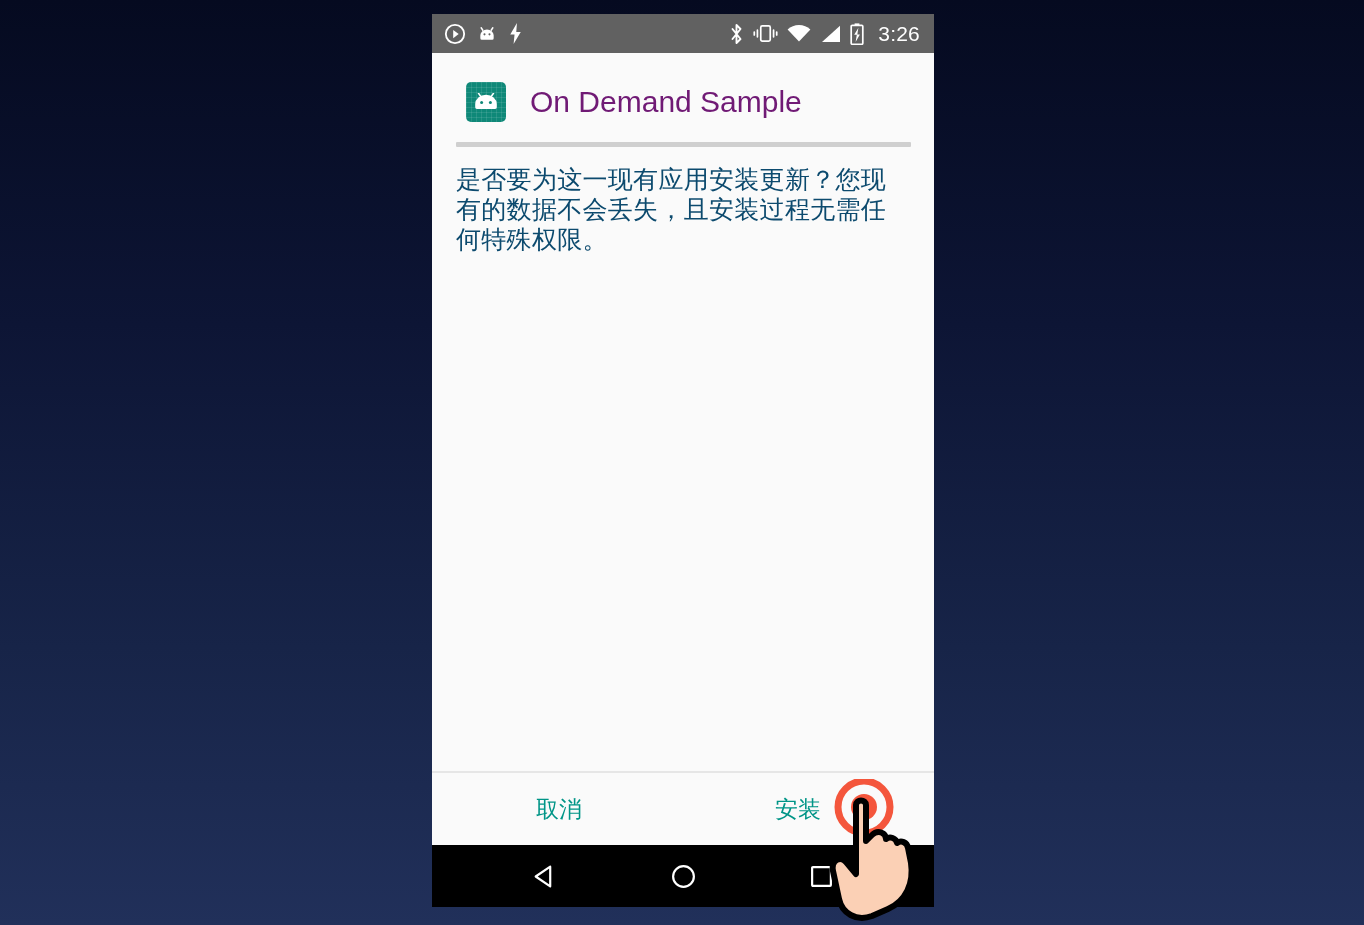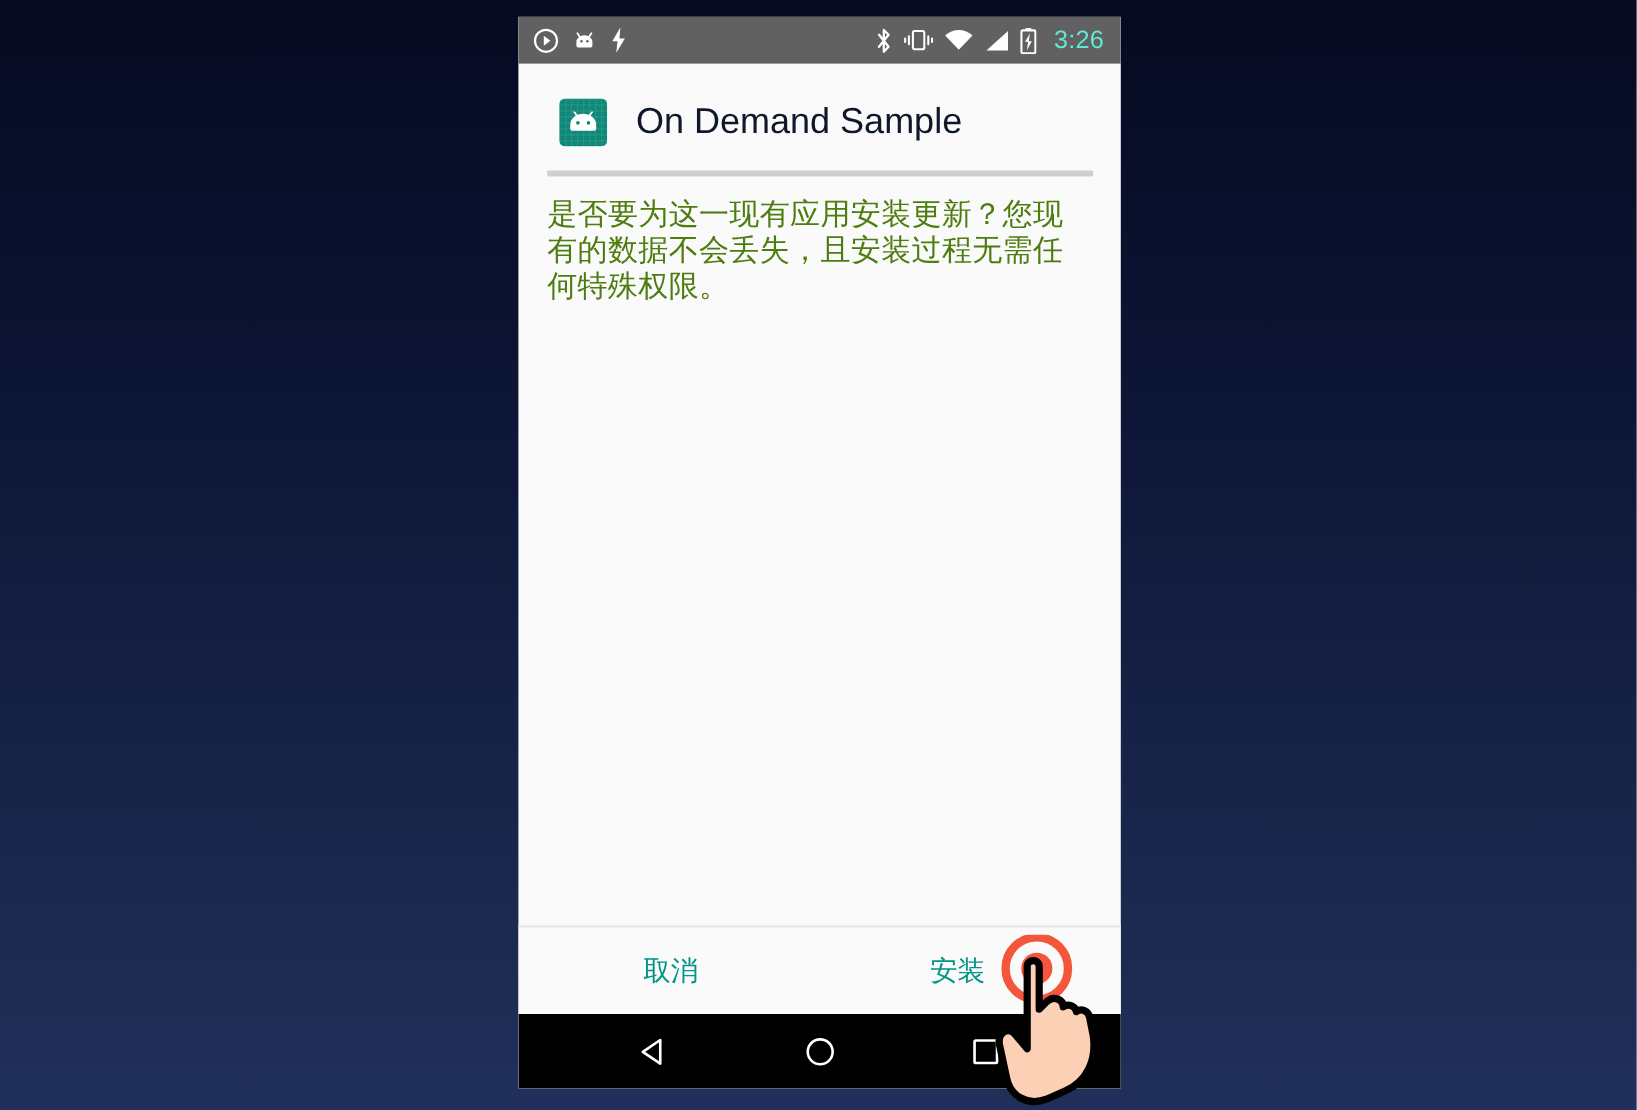--- a/index.html
+++ b/index.html
@@ -38,21 +38,21 @@
     background: #616161;
     display: flex;
     align-items: center;
     box-sizing: border-box;
     padding: 0 14px 0 12px;
   }
   .sb-left { display: flex; align-items: center; gap: 11px; }
   .sb-right { display: flex; align-items: center; gap: 9px; margin-left: auto; }
   .sb-ico { display: block; }
   .sb-clock {
-    color: #5eead4;
+    color: #ffffff;
     font-size: 21px;
     letter-spacing: 0.2px;
     margin-left: 5px;
     white-space: nowrap;
   }
 
   
   #app-header {
     position: absolute;
     left: 0; top: 39px;
@@ -71,21 +71,21 @@
     background-image:
       linear-gradient(to right, rgba(255,255,255,0.10) 1px, transparent 1px),
       linear-gradient(to bottom, rgba(255,255,255,0.10) 1px, transparent 1px);
     background-size: 5px 5px;
     position: relative;
     flex: none;
   }
   #app-icon svg { position: absolute; left: 8px; top: 11px; }
   #app-title {
     font-size: 30px;
-    color: #0f172a;
+    color: #701a75;
     margin-left: 24px;
     white-space: nowrap;
     font-weight: 400;
   }
 
   
   #title-divider {
     position: absolute;
     left: 24px;
     top: 128px;
@@ -96,21 +96,21 @@
   }
 
   
   #message {
     position: absolute;
     left: 24px;
     top: 150px;
     width: 455px;
     font-size: 25px;
     line-height: 30px;
-    color: #4d7c0f;
+    color: #0c4a6e;
     letter-spacing: 0.3px;
   }
 
   
   #button-bar {
     position: absolute;
     left: 0;
     top: 757px;
     width: 502px;
     height: 74px;

